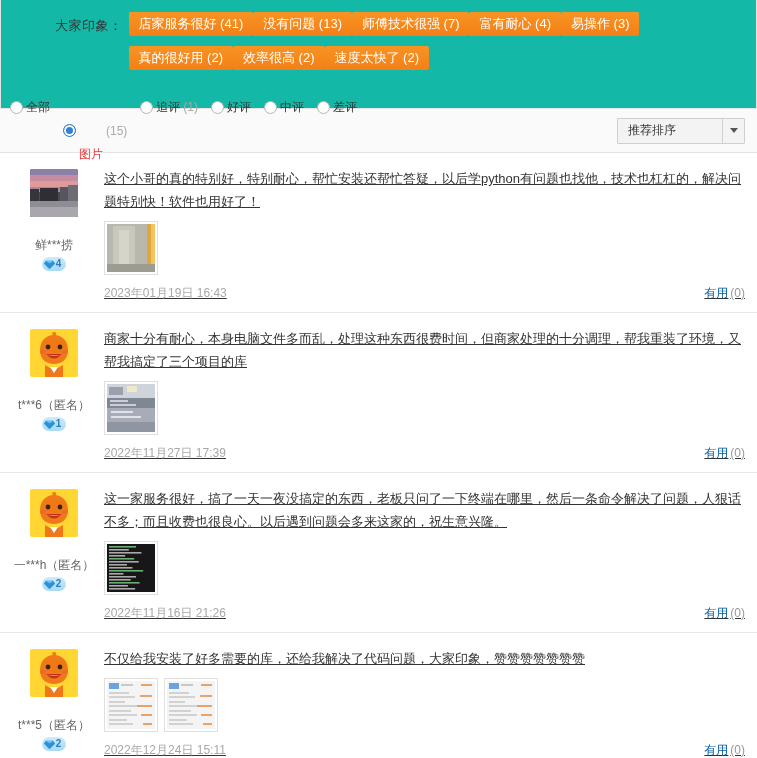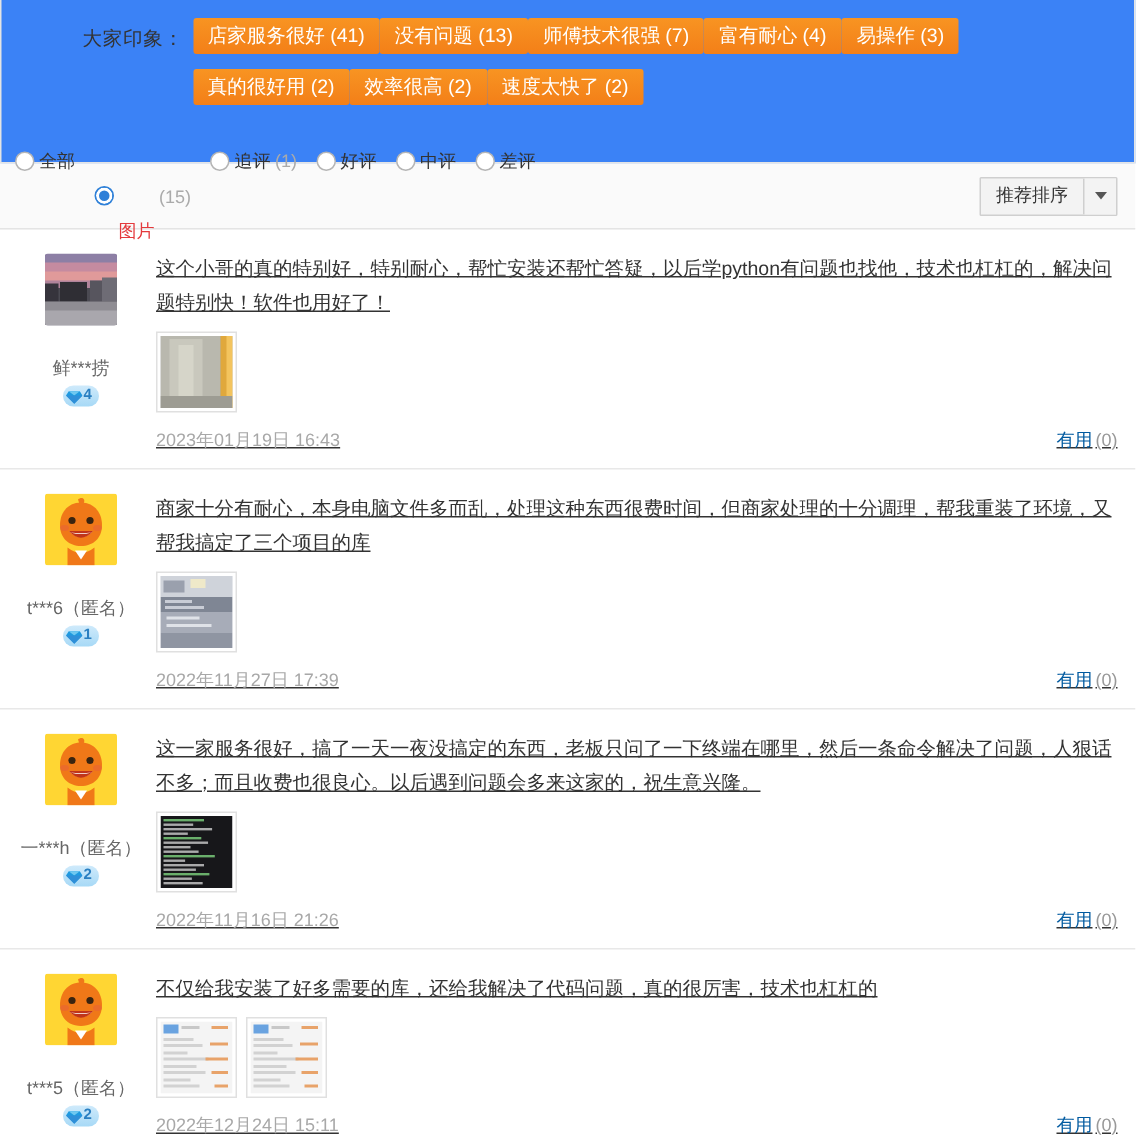--- a/index.html
+++ b/index.html
@@ -14,21 +14,21 @@
     font-family: "Liberation Sans", "DejaVu Sans", sans-serif;
     font-size: 12px;
     color: #333;
     -webkit-font-smoothing: antialiased;
   }
 
   
   .impression-box {
     border: 1px solid #e4e4e4;
     border-top: none;
-    background: #3b82f6;
+    background: #14b8a6;
     padding: 12px 0 14px 0;
     box-sizing: border-box;
     height: 109px;
   }
   .impression-inner {
     display: flex;
     align-items: flex-start;
     padding-left: 54px;
   }
   .impression-label {
@@ -111,20 +111,21 @@
   }
 
   .sort-control {
     display: flex;
     align-items: stretch;
     height: 24px;
     border: 1px solid #cfcfcf;
     background: #f3f3f3;
     border-radius: 1px;
     cursor: pointer;
+    gap: 36px;
   }
   .sort-label {
     font-size: 12px;
     color: #333;
     padding: 0 10px;
     line-height: 22px;
     white-space: nowrap;
   }
   .sort-arrow {
     width: 21px;
@@ -464,21 +465,21 @@
     </svg>
         </div><div class="user-name">t***5（匿名）</div><div class="level-badge">
           <svg class="gem" viewBox="0 0 12 12">
   <path d="M2 2 h8 l2 3 l-6 6 l-6 -6 z" fill="#1e9ae0"></path>
   <path d="M2 2 h8 l-4 3 z" fill="#6fc8f0"></path>
   <path d="M0 5 h12 l-6 6 z" fill="#2f8fd8"></path>
 </svg>
           <span>2</span>
         </div></div>
       <div class="review-body">
-        <div class="review-text">不仅给我安装了好多需要的库，还给我解决了代码问题，真的很厉害，技术也杠杠的</div>
+        <div class="review-text">不仅给我安装了好多需要的库，还给我解决了代码问题，大家印象，赞赞赞赞赞赞赞</div>
         <div class="thumbs">
           <div class="thumb">
             <svg width="48" height="48" viewBox="0 0 48 48">
       <rect width="48" height="48" fill="#f4f4f4"></rect>
       <rect x="2" y="2" width="10" height="6" fill="#6aa3e0"></rect>
       <rect x="14" y="3" width="12" height="2" fill="#c8c8c8"></rect>
       <rect x="34" y="3" width="11" height="2" fill="#e8a36a"></rect>
       <rect x="2" y="11" width="20" height="2" fill="#d2d2d2"></rect>
       <rect x="2" y="15" width="26" height="2" fill="#d2d2d2"></rect>
       <rect x="33" y="14" width="12" height="2" fill="#e8a36a"></rect>

